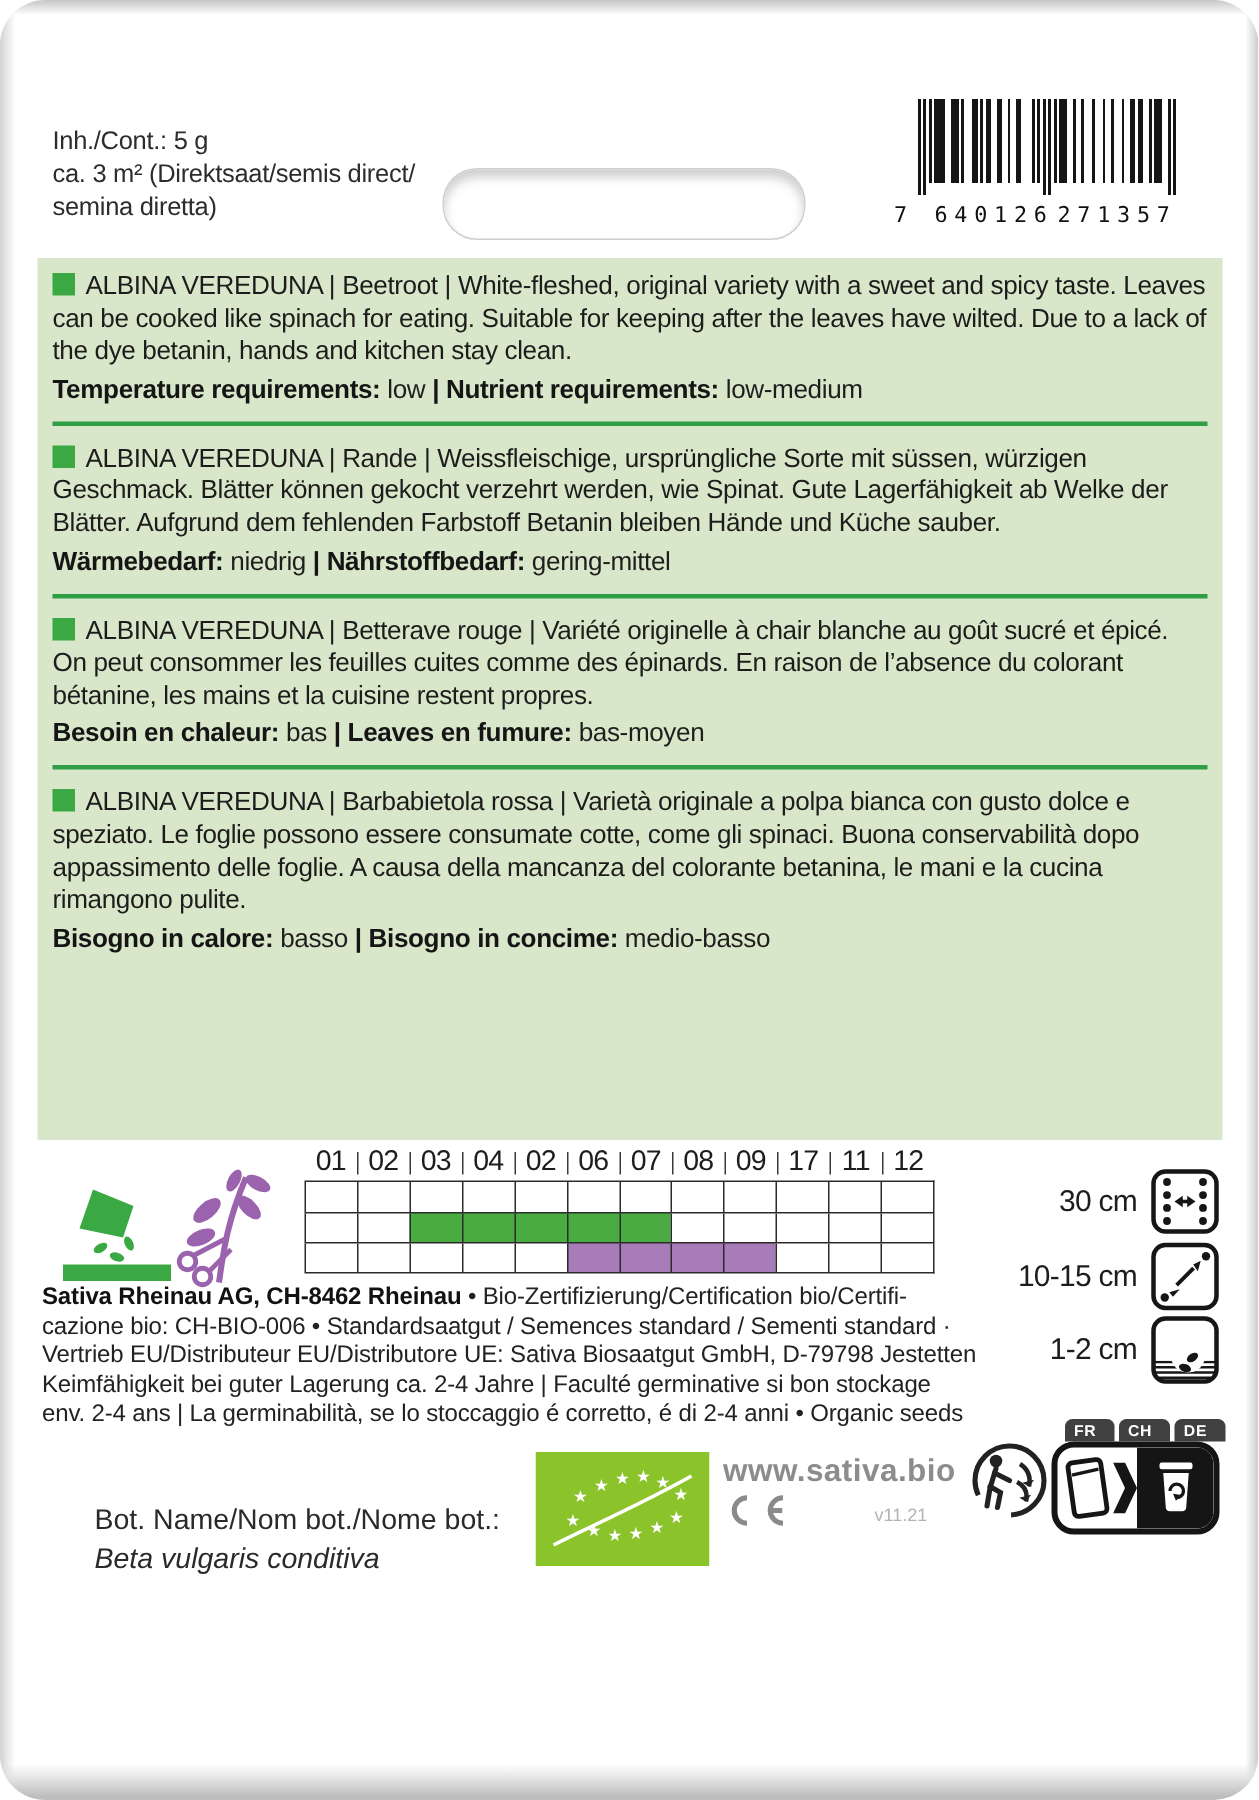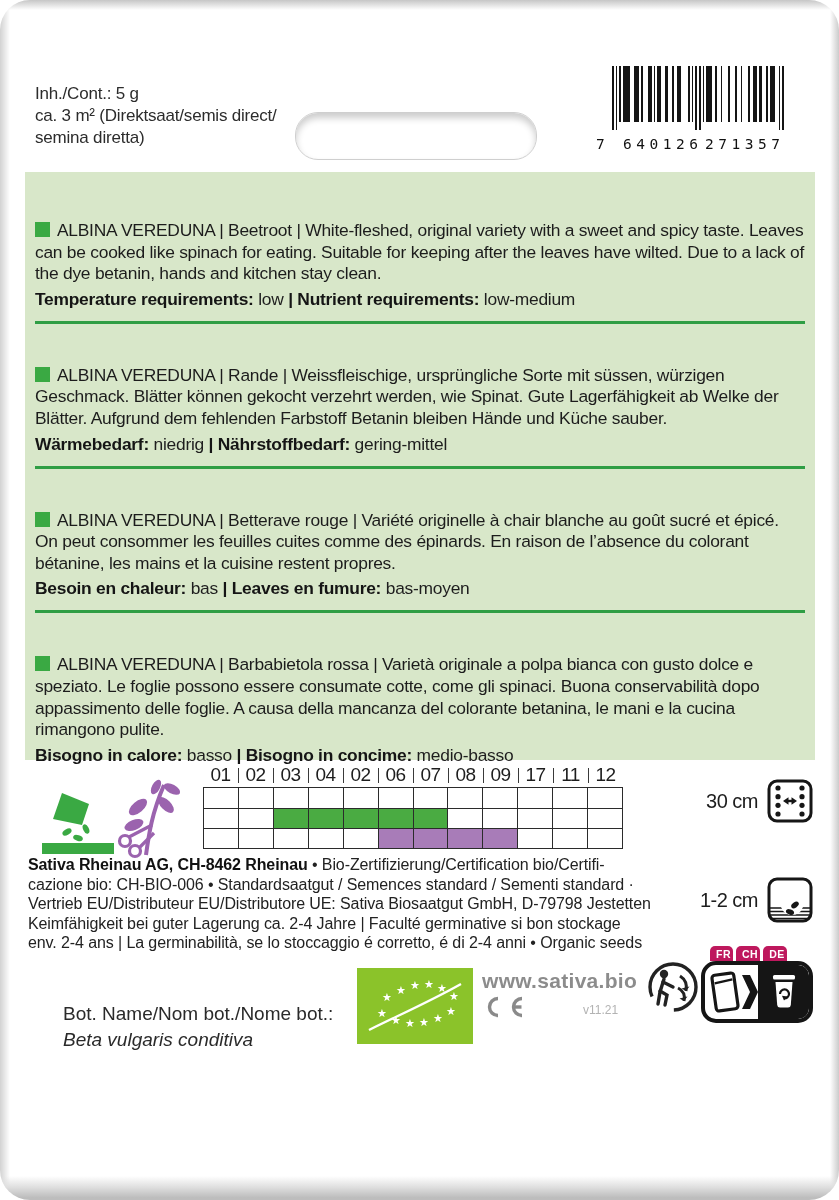--- a/index.html
+++ b/index.html
@@ -18,21 +18,21 @@
              border:1px solid #cfcfcf;box-shadow:inset 0 5px 7px rgba(0,0,0,0.20), inset 0 -2px 2px rgba(255,255,255,0.9);}
   .barcode{position:absolute;left:596px;top:66px;width:190px;height:92px;}
   .barcode svg{position:absolute;left:16px;top:0;}
   .bc-digit{position:absolute;top:70px;font-family:"DejaVu Sans Mono",monospace;font-size:14.5px;color:#111;letter-spacing:4.5px;}
   .bc-prefix{left:0;}
   .bc-g1{left:27px;}
   .bc-g2{left:109px;}
 
   
   .green-panel{position:absolute;left:25px;top:172px;width:790px;height:588px;background:#d8e7c9;box-sizing:border-box;padding:7px 10px 0 10px;}
-  .lang-block{padding:1px 0 0 0;margin-top:40px;}
+  .lang-block{padding:1px 0 0 0;}
   .desc{margin:0;font-size:17.4px;line-height:21.6px;color:#1c1c1c;letter-spacing:-0.25px;}
   .sq{display:inline-block;width:15px;height:15px;background:#3aa943;margin-right:7px;vertical-align:-1px;}
   .req{margin-top:3px;font-size:17.4px;line-height:22px;letter-spacing:-0.25px;}
   .req b{font-weight:bold;color:#151515;}
   .sep{height:3px;background:#2f9e44;margin:11px 0 10px 0;border:none;}
 
   
   .cal{position:absolute;left:203px;top:763px;width:420px;}
   .cal-head{display:grid;grid-template-columns:repeat(12,1fr);height:24px;}
   .cal-m{position:relative;text-align:center;font-size:19px;line-height:24px;color:#1d1d1d;letter-spacing:-0.5px;}
@@ -59,21 +59,21 @@
   .bot{position:absolute;left:63px;top:1001px;font-size:19px;line-height:26px;color:#2a2a2a;}
   .bot .latin{font-style:italic;}
   .eu-logo{position:absolute;left:357px;top:968px;}
   .website{position:absolute;left:482px;top:969px;font-size:21px;font-weight:bold;color:#8c8c8c;letter-spacing:0.3px;}
   .ce-mark{position:absolute;left:482px;top:996px;}
   .version{position:absolute;left:583px;top:1003px;font-size:12px;color:#b3b3b3;}
   .triman{position:absolute;left:647px;top:961px;}
 
   .disposal{position:absolute;left:701px;top:946px;width:112px;}
   .disposal-tabs{display:flex;gap:3px;margin-left:9px;}
-  .disposal-tab{background:#be185d;color:#fff;font-size:10.5px;font-weight:bold;padding:2px 2px 1px 6px;border-radius:5px 5px 0 0;letter-spacing:0.5px;}
+  .disposal-tab{background:#404040;color:#fff;font-size:10.5px;font-weight:bold;padding:2px 12px 1px 6px;border-radius:5px 5px 0 0;letter-spacing:0.5px;}
   .disposal-body{height:54px;border:4px solid #151515;border-radius:15px;background:#fff;display:flex;align-items:center;overflow:hidden;}
   .disposal-env{margin-left:5px;flex:0 0 auto;}
   .disposal-arrow{margin-left:2px;flex:0 0 auto;}
   .disposal-binwrap{flex:1 1 auto;align-self:stretch;background:#151515;display:flex;align-items:center;justify-content:center;border-radius:0 10px 10px 0;}
 </style>
 </head>
 <body>
 
 <div class="packet">
 
@@ -255,20 +255,33 @@
         <circle cx="35" cy="9" r="2.6"></circle>
           <circle cx="35" cy="17.7" r="2.6"></circle>
           <circle cx="35" cy="26.3" r="2.6"></circle>
           <circle cx="35" cy="35" r="2.6"></circle>
         <polygon points="16,22 21.5,18.2 21.5,25.8"></polygon>
         <polygon points="30,22 24.5,18.2 24.5,25.8"></polygon>
         <rect x="19" y="20.8" width="8" height="2.4"></rect>
       </g>
     </svg>
   </div>
+  <div class="spacing-row sr2">
+    <span class="spacing-label">10-15 cm</span>
+    <svg width="46" height="46" viewBox="0 0 46 46">
+      <rect x="2" y="2" width="42" height="42" rx="8" fill="#fff" stroke="#161616" stroke-width="3"></rect>
+      <g fill="#161616">
+        <circle cx="9.5" cy="37" r="2.8"></circle>
+          <circle cx="37" cy="9.5" r="2.8"></circle>
+        <polygon points="12.5,33.5 19.5,31.5 15,36.5"></polygon>
+        <polygon points="33.5,12.5 31.5,19.5 28.5,15"></polygon>
+        <rect x="15" y="21.8" width="16" height="2.6" transform="rotate(-45 23 23)"></rect>
+      </g>
+    </svg>
+  </div>
   <div class="spacing-row sr3">
     <span class="spacing-label">1-2 cm</span>
     <svg width="46" height="46" viewBox="0 0 46 46">
       <defs>
         <clipPath id="soilclip">
           <path d="M3 30 L14 30 Q17 38 25 38 Q33 38 36 30 L43 30 L43 36 Q43 43 36 43 L10 43 Q3 43 3 36 Z"></path>
         </clipPath>
       </defs>
       <rect x="2" y="2" width="42" height="42" rx="8" fill="#fff" stroke="#161616" stroke-width="3"></rect>
       <g clip-path="url(#soilclip)" stroke="#161616" stroke-width="1.6">

